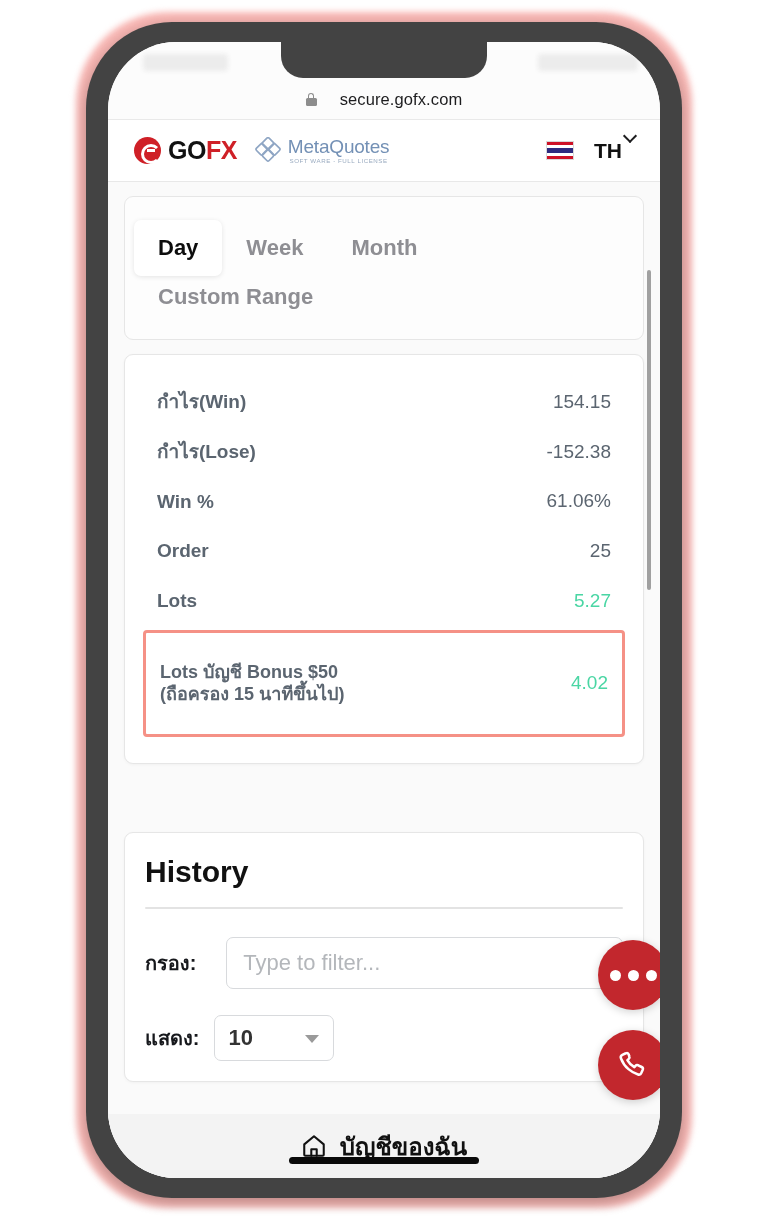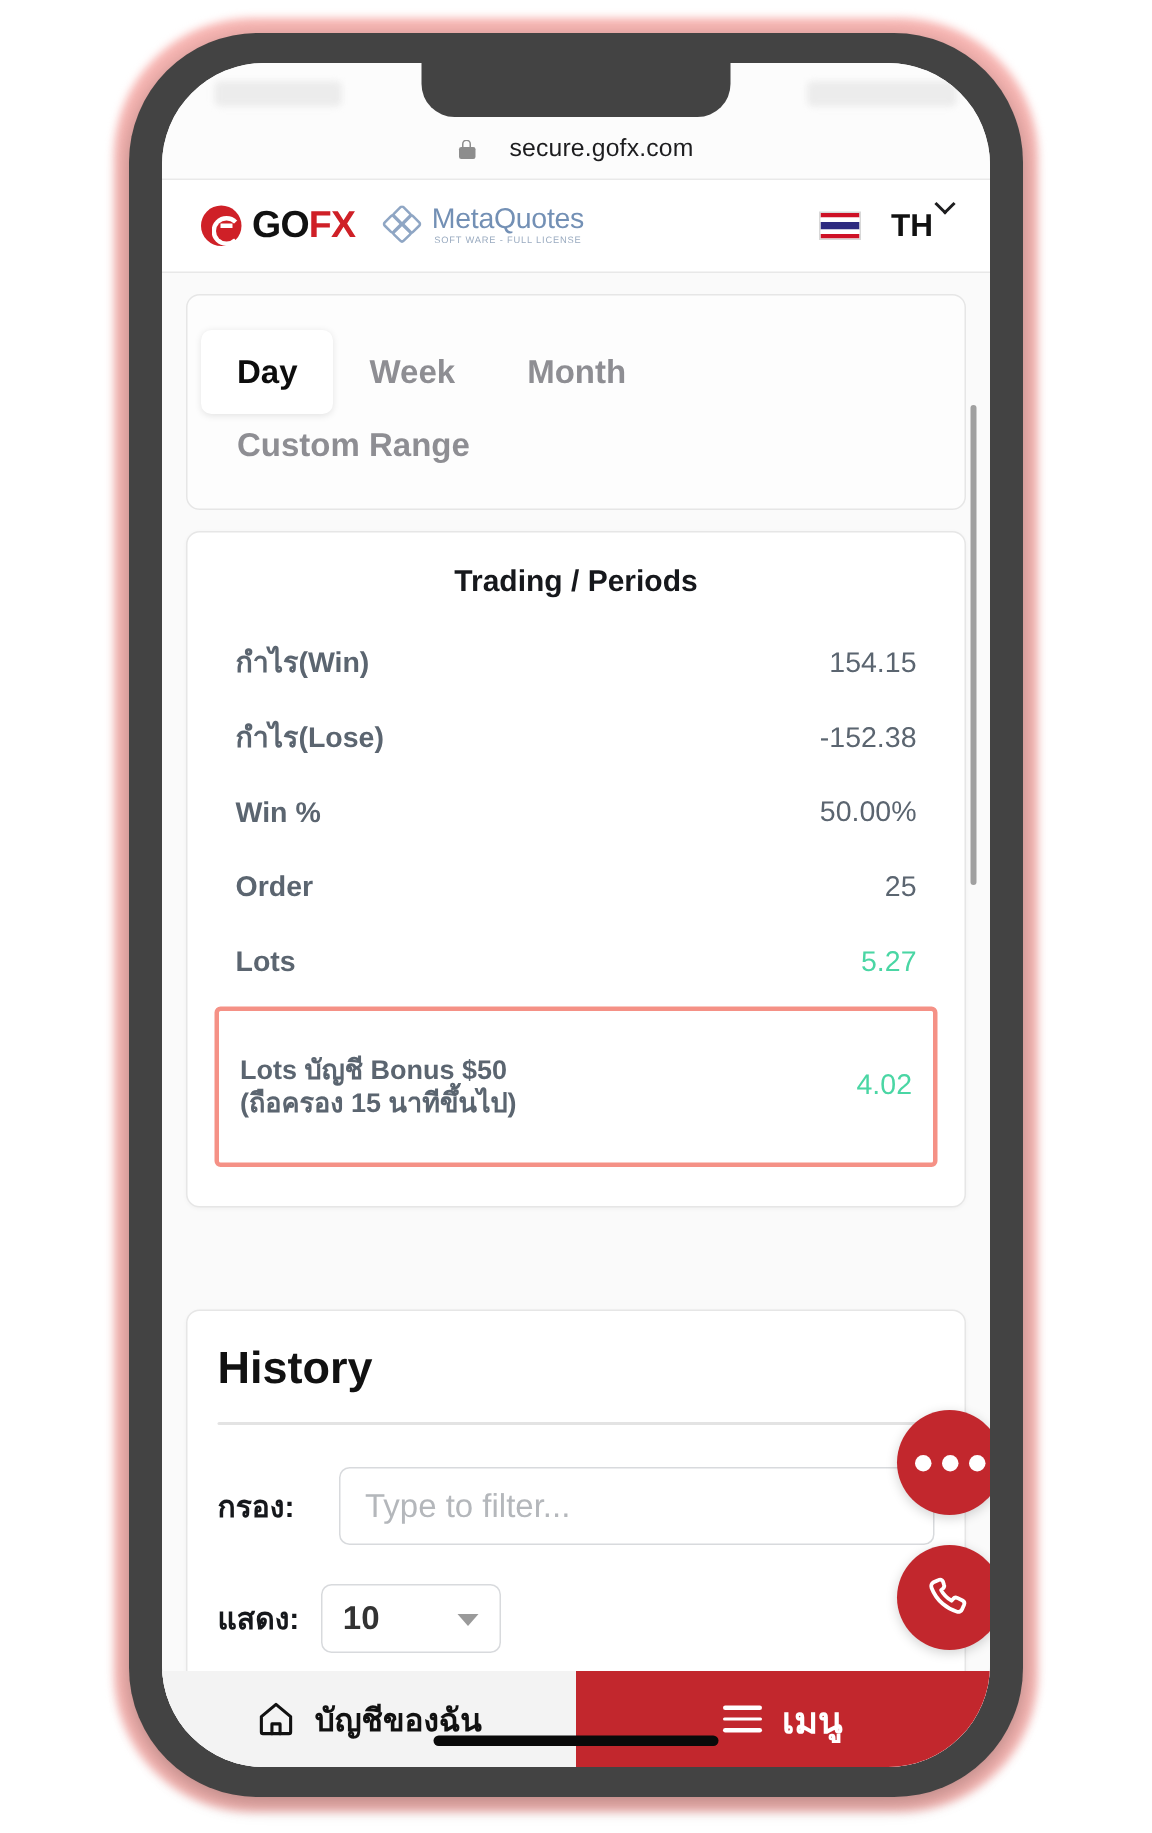--- a/index.html
+++ b/index.html
@@ -356,21 +356,21 @@
   .nav-half {
     flex: 1;
     display: flex;
     align-items: center;
     justify-content: center;
     gap: 13px;
   }
   .nav-account { background: #f3f3f3; }
   .nav-menu { background: #c2272d; }
   .nav-label-dark {
-    font-size: 21px; font-weight: bold; color: #111111;
+    font-size: 24px; font-weight: bold; color: #111111;
     white-space: nowrap;
     font-family: Liberation Serif, serif;
   }
   .nav-label-light {
     font-size: 24px; font-weight: bold; color: #ffffff;
     white-space: nowrap;
   }
   .home-icon { width: 26px; height: 26px; flex: none; }
   .burger { width: 26px; flex: none; display: flex; flex-direction: column; gap: 5px; }
   .burger i { display: block; height: 2.6px; background: #ffffff; border-radius: 2px; }
@@ -455,35 +455,34 @@
           <div class="tab active">Day</div>
           <div class="tab">Week</div>
           <div class="tab">Month</div>
         </div>
         <div class="tabs-row">
           <div class="tab custom">Custom Range</div>
         </div>
       </div>
 
       <div class="stats-card">
-        <div class="stats-title">Trading / Periods</div>
 
         <div class="stat-row">
           <span class="stat-label">กำไร(Win)</span>
           <span class="stat-value">154.15</span>
         </div>
 
         <div class="stat-row">
           <span class="stat-label">กำไร(Lose)</span>
           <span class="stat-value">-152.38</span>
         </div>
 
         <div class="stat-row">
           <span class="stat-label">Win %</span>
-          <span class="stat-value">50.00%</span>
+          <span class="stat-value">61.06%</span>
         </div>
 
         <div class="stat-row">
           <span class="stat-label">Order</span>
           <span class="stat-value">25</span>
         </div>
 
         <div class="stat-row">
           <span class="stat-label">Lots</span>
           <span class="stat-value green">5.27</span>
@@ -532,26 +531,18 @@
     </div>
 
     <div class="bottom-nav">
       <div class="nav-half nav-account">
         <svg class="home-icon" viewBox="0 0 24 24" fill="none" stroke="#111111" stroke-width="1.9" stroke-linecap="round" stroke-linejoin="round">
           <path d="M3 10.5 12 3l9 7.5V20a1 1 0 0 1-1 1H4a1 1 0 0 1-1-1z"></path>
           <path d="M9.5 21v-6h5v6"></path>
         </svg>
         <span class="nav-label-dark">บัญชีของฉัน</span>
       </div>
-      <div class="nav-half nav-menu">
-        <span class="burger">
-            <i></i>
-            <i></i>
-            <i></i>
-          </span>
-        <span class="nav-label-light">เมนู</span>
-      </div>
     </div>
 
     <div class="home-indicator"></div>
 
   </div>
 </div>
 
 </body></html>

